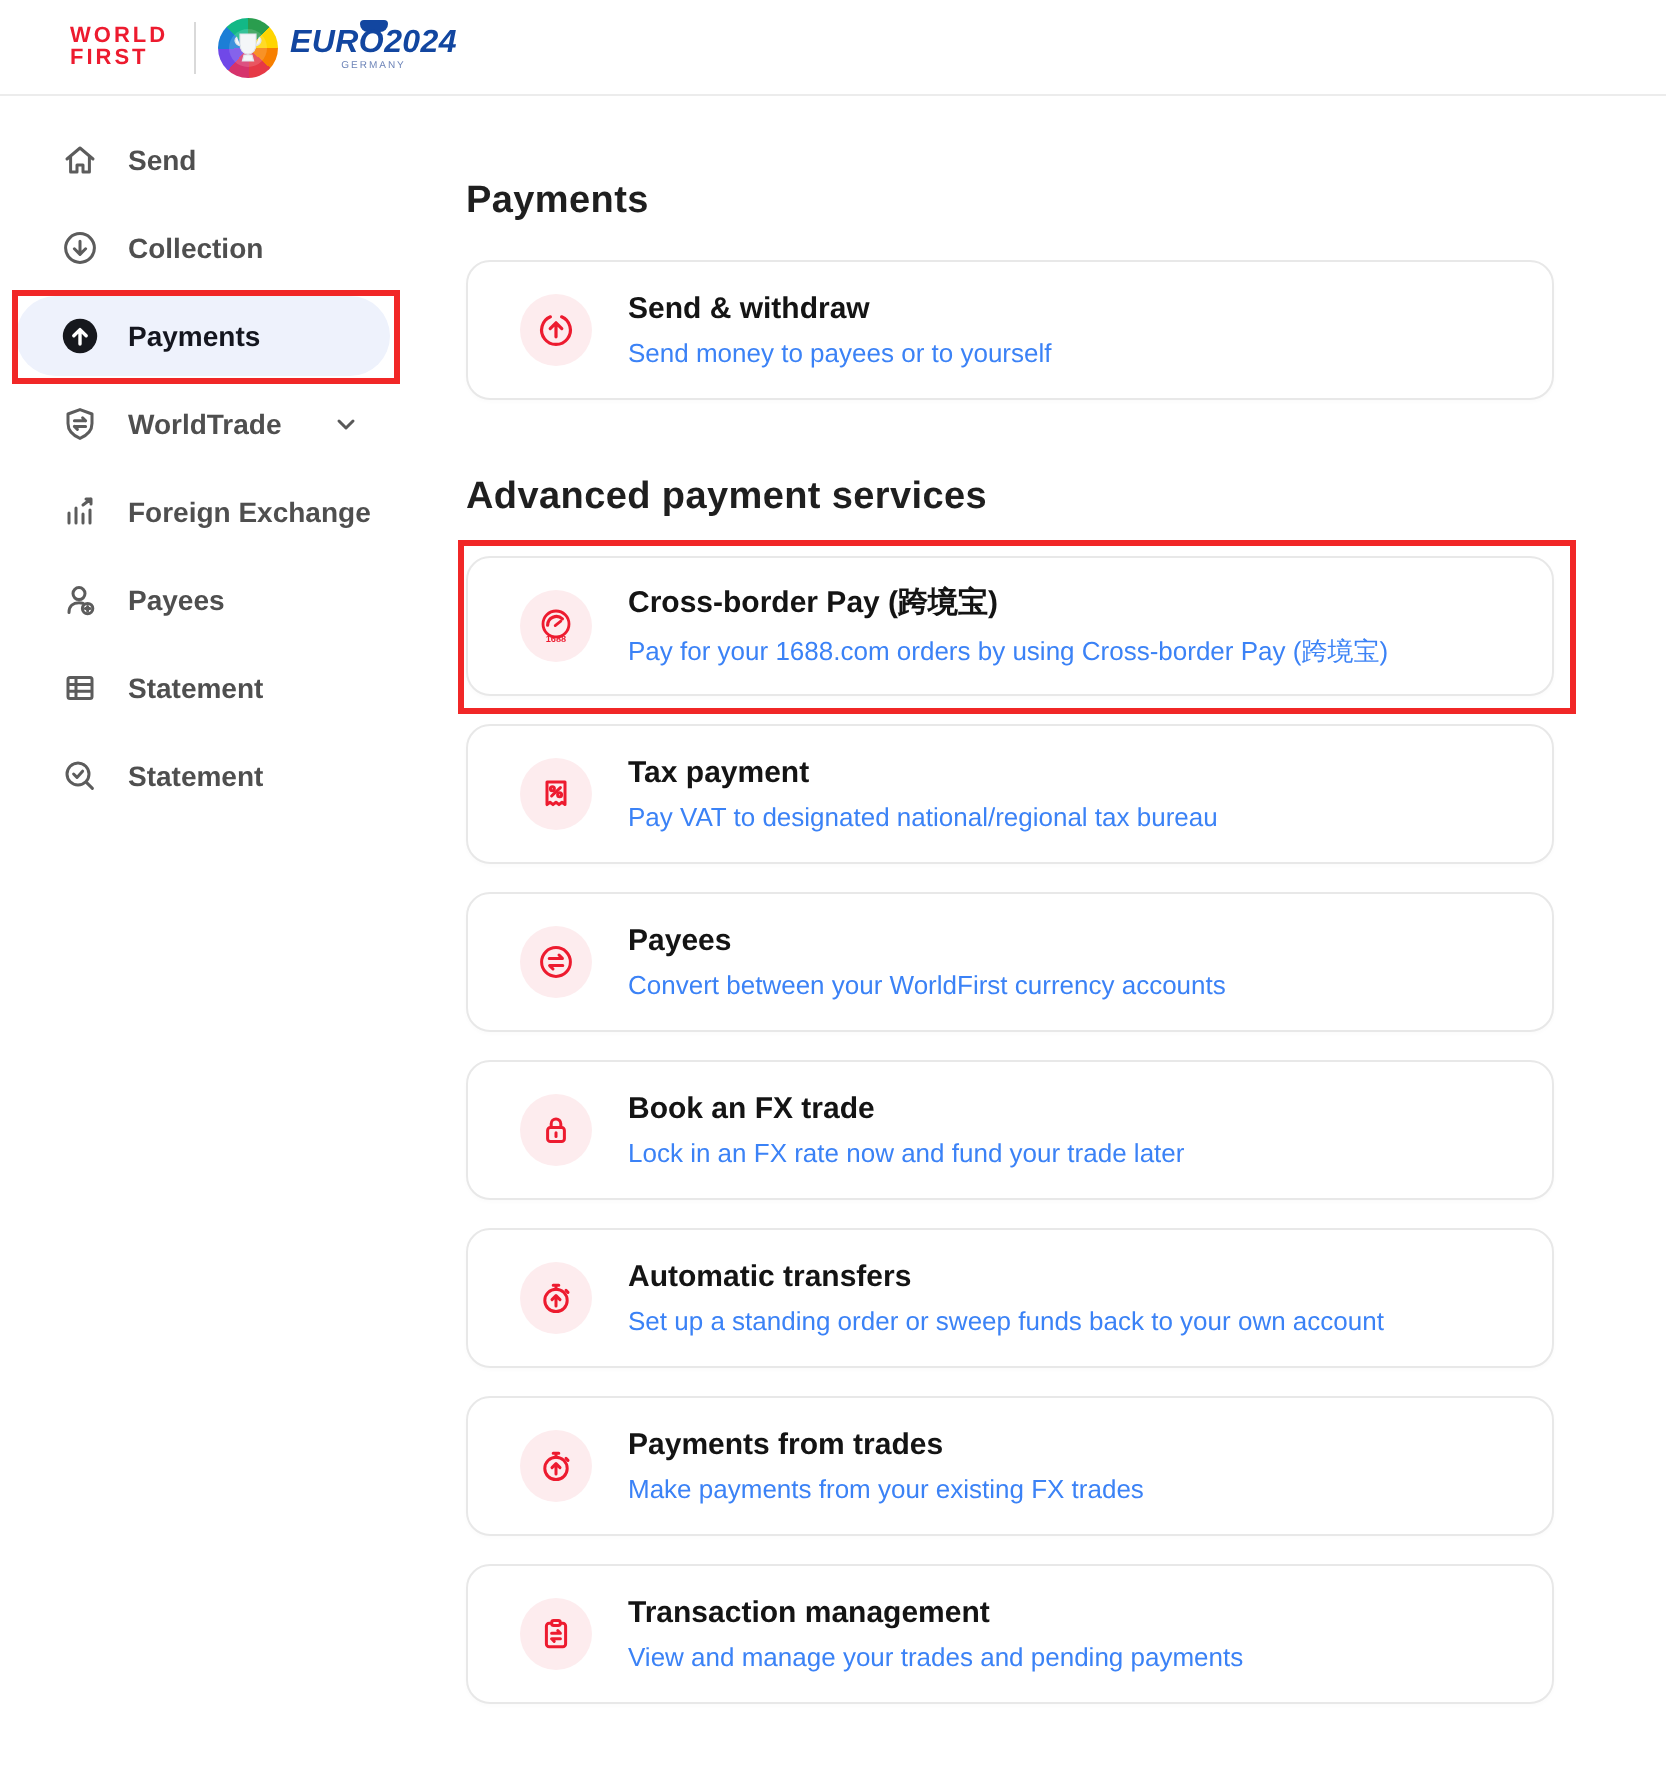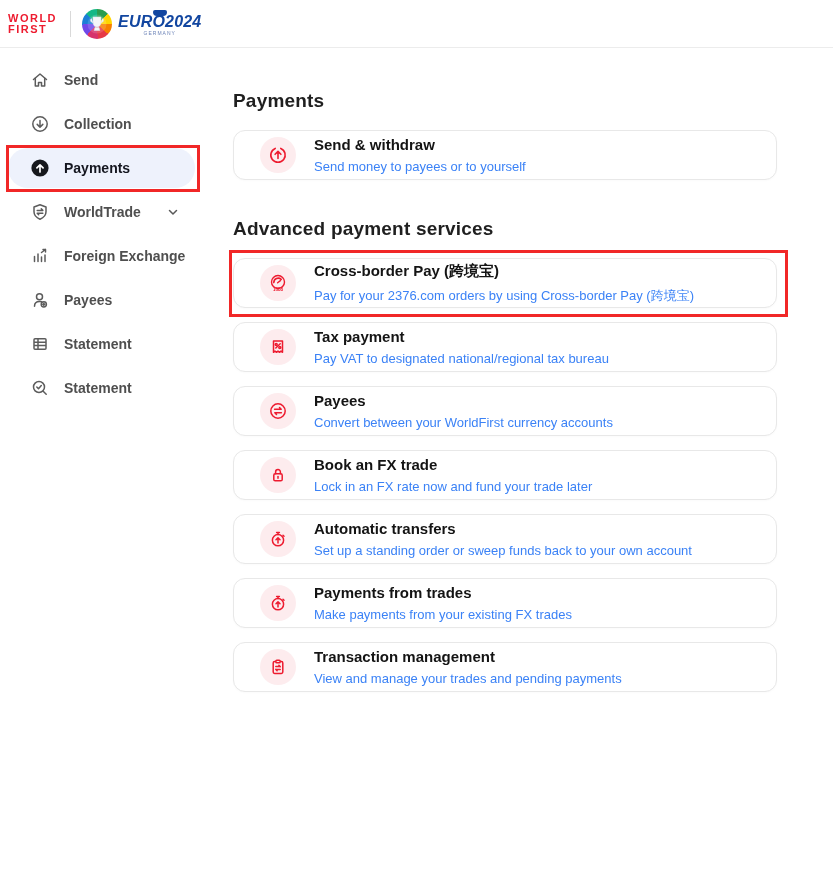--- a/index.html
+++ b/index.html
@@ -1,20 +1,20 @@
 <!DOCTYPE html>
 <html><head>
 <meta charset="utf-8">
 <style>
   * { margin:0; padding:0; box-sizing:border-box; }
   html,body { width:833px; height:894px; background:#fff; overflow:hidden;
               font-family:"Liberation Sans", sans-serif; }
 
   
-  .header { height:48px; display:flex; align-items:center; padding-left:8px;
+  .header { height:48px; display:flex; align-items:center; padding-left:35px;
             border-bottom:1px solid #ececec; background:#fff; }
   .wf-logo { display:flex; flex-direction:column; line-height:11px; }
   .wf-logo span { font-size:11px; font-weight:800; letter-spacing:1.5px; color:#ED1B2F; }
   .header-divider { width:1px; height:26px; background:#d9d9d9; margin:0 11px 0 13px; }
   .euro-logo { display:flex; align-items:center; gap:6px; }
   .euro-emblem { width:30px; height:30px; border-radius:50%; position:relative;
     background:conic-gradient(#2a9d4e 0 45deg,#ffd500 45deg 90deg,#f77f00 90deg 132deg,
       #e63946 132deg 177deg,#d6336c 177deg 222deg,#7048e8 222deg 268deg,
       #1c7ed6 268deg 314deg,#12b886 314deg 360deg); }
   .euro-emblem svg { position:absolute; inset:0; }
@@ -33,21 +33,21 @@
   .nav-item.selected::after { content:''; position:absolute; inset:-3px -5px -4px -2px;
               border:3px solid #F12727; pointer-events:none; }
   .chevron { margin-left:auto; margin-right:44px; display:flex; }
 
   
   .main { position:absolute; left:233px; top:48px; width:544px; }
   .section-title { font-size:19px; font-weight:800; color:#1f1f1f; letter-spacing:0.2px; }
   .t1 { margin:42px 0 18px; }
   .t2 { margin:38px 0 18px; }
   .card-list { display:flex; flex-direction:column; gap:14px; }
-  .card { height:50px; background:#fff; border:1px solid #e8e8e8; border-radius:12px;
+  .card { height:70px; background:#fff; border:1px solid #e8e8e8; border-radius:12px;
           display:flex; align-items:center; padding-left:26px; gap:18px; cursor:pointer;
           box-shadow:0 1px 2px rgba(0,0,0,0.02); }
   .card-icon { width:36px; height:36px; border-radius:50%; background:#FDECEE; flex:0 0 36px;
                display:flex; align-items:center; justify-content:center; }
   .card-title { font-size:15px; font-weight:800; color:#141414; }
   .card-sub { font-size:13px; color:#3b82f6; margin-top:6px; }
   .annotated { position:relative; }
   .annotated::after { content:''; position:absolute; inset:-9px -12px -10px -5px;
                border:3px solid #F12727; pointer-events:none; }
 </style>
@@ -194,21 +194,21 @@
       <span class="card-icon">
         <svg width="20" height="20" viewBox="0 0 20 20">
           <circle cx="10" cy="9" r="6.5" fill="none" stroke="#ED1B2F" stroke-width="1.4"></circle>
           <path d="M5.8 9.6 A4.4 4.4 0 0 1 13.2 6.4" fill="none" stroke="#ED1B2F" stroke-width="1.6" stroke-linecap="round"></path>
           <path d="M9.6 9.8 L12.4 7.6" stroke="#ED1B2F" stroke-width="1.4" stroke-linecap="round"></path>
           <text x="10" y="18" text-anchor="middle" font-size="4.6" font-weight="bold" fill="#ED1B2F" font-family="Liberation Sans, sans-serif">1688</text>
         </svg>
       </span>
       <div>
         <div class="card-title">Cross-border Pay (跨境宝)</div>
-        <div class="card-sub">Pay for your 2376.com orders by using Cross-border Pay (跨境宝)</div>
+        <div class="card-sub">Pay for your 1688.com orders by using Cross-border Pay (跨境宝)</div>
       </div>
     </div>
 
     <div class="card">
       <span class="card-icon">
         <svg width="20" height="20" viewBox="0 0 20 20" fill="none" stroke="#ED1B2F" stroke-width="1.5" stroke-linecap="round" stroke-linejoin="round">
           <path d="M5.5 4 H14.5 V15.3 L13 14.1 L11.5 15.3 L10 14.1 L8.5 15.3 L7 14.1 L5.5 15.3 Z"></path>
           <path d="M7.8 11 L12.2 6.8"></path>
             <circle cx="8.2" cy="7.4" r="1"></circle>
             <circle cx="11.8" cy="10.4" r="1"></circle>

